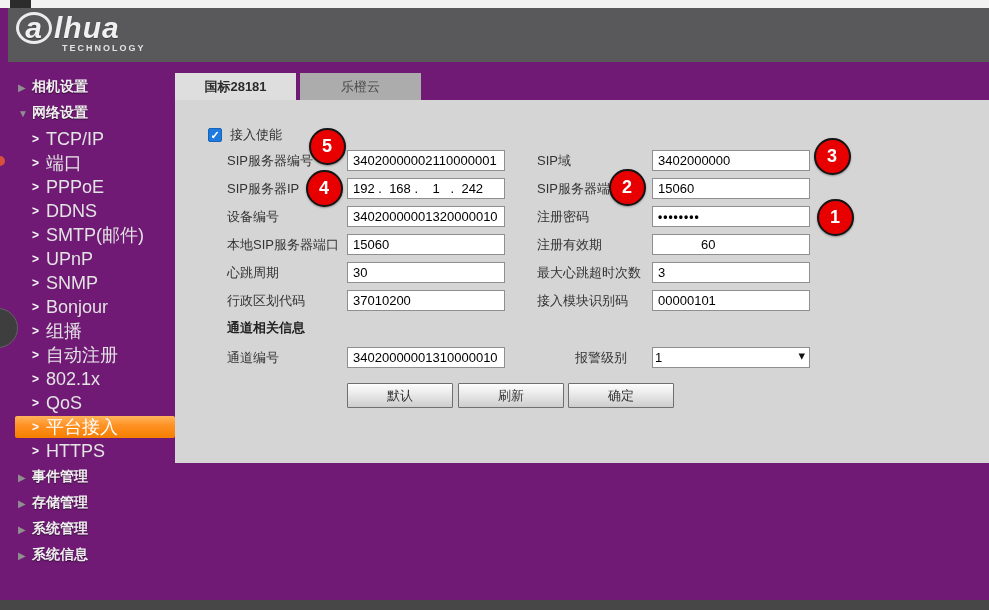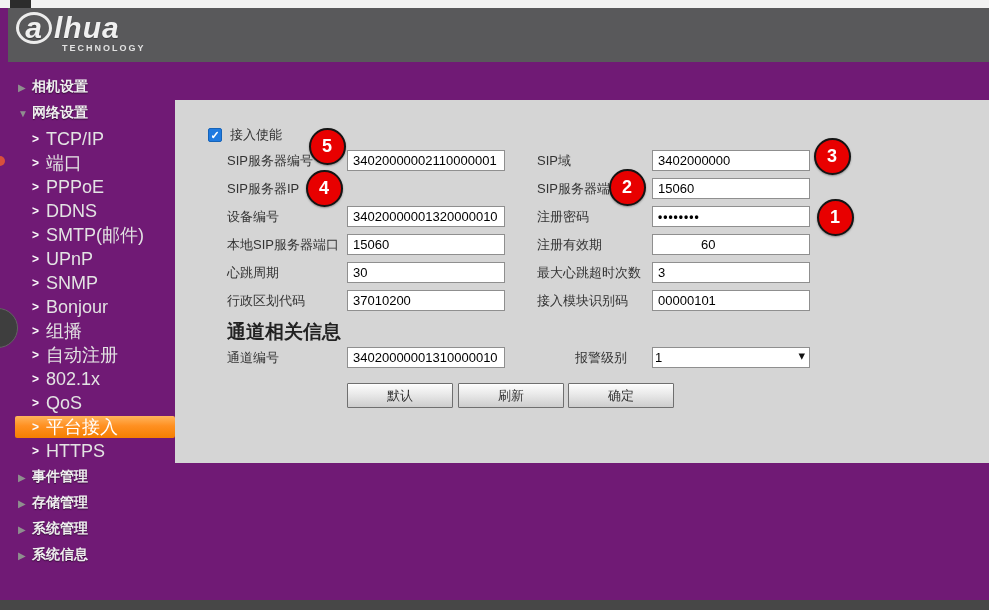--- a/index.html
+++ b/index.html
@@ -53,21 +53,21 @@
   .tin{position:absolute;height:21px;width:158px;box-sizing:border-box;border:1px solid #8f8f8f;
        background:#fff;font-family:"Liberation Sans",sans-serif;font-size:13px;color:#000;
        padding:0 0 0 5px;outline:none;}
   .tin.pwd{font-size:12px;letter-spacing:1px;font-weight:bold;}
   .select-wrap{position:absolute;width:158px;height:21px;}
   .select-wrap select{width:100%;height:100%;border:1px solid #8f8f8f;background:#fff;
        font-family:"Liberation Sans",sans-serif;font-size:13px;color:#000;padding-left:2px;
        -webkit-appearance:none;appearance:none;outline:none;box-sizing:border-box;}
   .select-wrap .sel-arrow{position:absolute;right:5px;top:1px;font-size:13px;color:#111;pointer-events:none;}
 
-  .section-title{position:absolute;left:52px;top:219px;font-size:19px;font-weight:bold;color:#222;}
+  .section-title{position:absolute;left:52px;top:219px;font-size:13px;font-weight:bold;color:#222;}
 
   .btn{position:absolute;height:25px;width:106px;top:283px;border:1px solid #6f6f6f;border-radius:1px;
        background:linear-gradient(180deg,#fdfdfd 0%,#e9e9e9 45%,#cdcdcd 100%);
        font-family:"Liberation Sans",sans-serif;font-size:13px;color:#333;cursor:pointer;
        box-shadow:inset 0 1px 0 rgba(255,255,255,.6);}
 
   
   .callout{position:absolute;width:37px;height:37px;border-radius:50%;background:#e80000;
            border:2px solid #141414;box-sizing:border-box;display:flex;align-items:center;justify-content:center;
            color:#fff;font-size:18px;font-weight:bold;z-index:50;box-shadow:0 1px 2px rgba(0,0,0,.35);}
@@ -169,32 +169,37 @@
       </div>
       <div class="side-group">
         <span class="tri">▶</span>
         <span class="lbl">系统信息</span>
       </div>
     </div>
 
   <div class="edge-red-dot"></div>
   <div class="edge-gray-circle"></div>
 
+  <div class="tabs" id="tabs">
+      <div class="tab active">国标28181</div>
+      <div class="tab inactive">乐橙云</div>
+    </div>
 
   <div class="content" id="content">
     <div class="enable-row">
       <div class="checkbox" id="enable-checkbox">✓</div>
       <span class="enable-label">接入使能</span>
     </div>
     <div class="section-title">通道相关信息</div>
   <div class="flabel" style="left: 52px; top: 50px;">SIP服务器编号</div>
       <input class="tin" value="34020000002110000001" style="left: 172px; top: 50px;">
       <div class="flabel" style="left: 362px; top: 50px;">SIP域</div>
       <input class="tin" value="3402000000" style="left: 477px; top: 50px;">
       <div class="flabel" style="left: 52px; top: 78px;">SIP服务器IP</div>
+      <input class="tin" value="192 .  168 .    1   .  242" style="left: 172px; top: 78px;">
       <div class="flabel" style="left: 362px; top: 78px;">SIP服务器端口</div>
       <input class="tin" value="15060" style="left: 477px; top: 78px;">
       <div class="flabel" style="left: 52px; top: 106px;">设备编号</div>
       <input class="tin" value="34020000001320000010" style="left: 172px; top: 106px;">
       <div class="flabel" style="left: 362px; top: 106px;">注册密码</div>
       <input class="tin pwd" value="••••••••" style="left: 477px; top: 106px;">
       <div class="flabel" style="left: 52px; top: 134px;">本地SIP服务器端口</div>
       <input class="tin" value="15060" style="left: 172px; top: 134px;">
       <div class="flabel" style="left: 362px; top: 134px;">注册有效期</div>
       <input class="tin" value="60" style="left: 477px; top: 134px; padding-left: 48px;">

